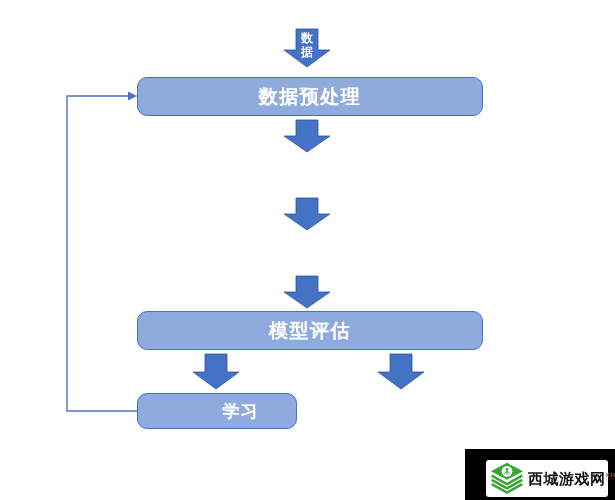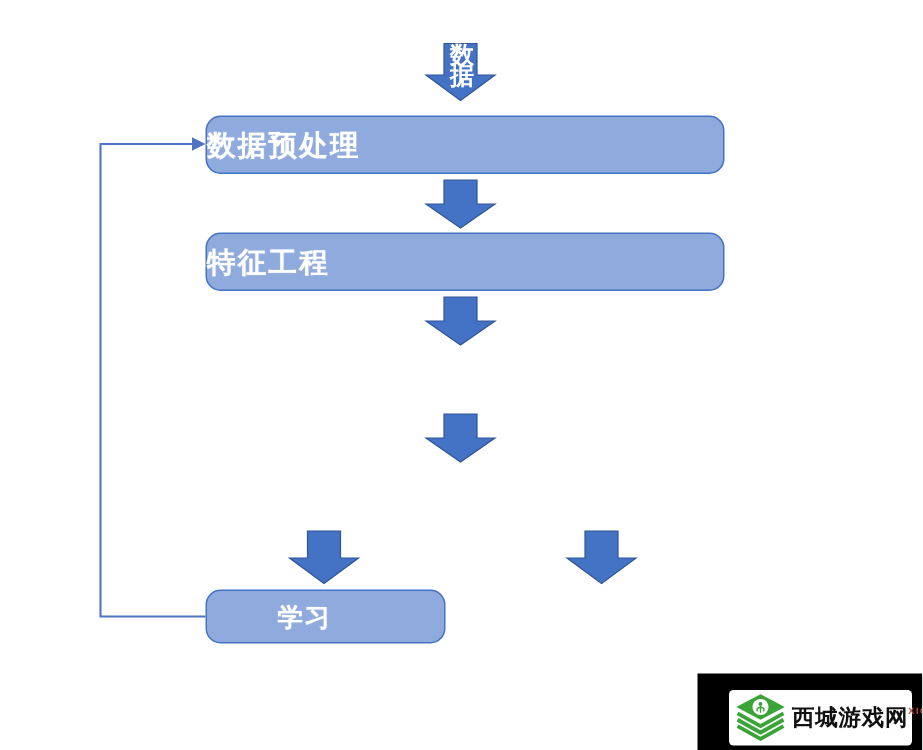--- a/index.html
+++ b/index.html
@@ -4,35 +4,35 @@
 <style>
   html,body{margin:0;padding:0;background:#ffffff;}
   .canvas{
     position:relative;width:615px;height:500px;background:#ffffff;
     font-family:"Liberation Sans","DejaVu Sans",sans-serif;overflow:hidden;
   }
   .flow-svg{position:absolute;left:0;top:0;z-index:1;}
   .node{
     position:absolute;z-index:2;box-sizing:border-box;
     background:#8faadc;border:1.6px solid #4472c4;border-radius:10px;
-    display:flex;align-items:center;justify-content:flex-start;
+    display:flex;align-items:center;justify-content:center;
     color:#ffffff;font-weight:bold;font-size:19px;letter-spacing:1.5px;
     text-shadow:0 0 1px rgba(255,255,255,.4);
   }
   .node.main{left:137px;width:346px;height:39px;}
   .n-preprocess{top:77px;}
   .n-feature{top:155px;}
   .n-training{top:233px;}
   .n-evaluation{top:311px;}
   .node.small{top:393px;height:36px;font-size:17px;letter-spacing:1px;padding-left:47px;}
   .n-learning{left:137px;width:160px;}
   .n-serving{left:320px;width:163px;}
   .input-arrow-label{
     position:absolute;left:300px;top:31px;width:14px;z-index:3;
-    color:#ffffff;font-size:16px;line-height:14px;font-weight:bold;
+    color:#ffffff;font-size:12px;line-height:14px;font-weight:bold;
     text-align:center;word-break:break-all;
   }
   
   .wm-black{position:absolute;left:465px;top:449px;width:150px;height:51px;background:#000000;z-index:4;}
   .wm-box{
     position:absolute;left:486px;top:460px;width:122px;height:37px;z-index:5;
     background:#ffffff;border-radius:3px;display:flex;align-items:center;
   }
   .wm-logo{flex:0 0 auto;margin-left:2px;}
   .wm-textcol{display:flex;flex-direction:row;justify-content:center;margin-left:2px;}
@@ -60,22 +60,22 @@
 
     <polyline points="137,411 67,411 67,96 129,96" fill="none" stroke="#4f74c2" stroke-width="1.4"></polyline>
     <polygon points="128,91.5 137,96 128,100.5" fill="#4f74c2"></polygon>
   </svg>
 
   <div class="input-arrow-label">数据</div>
 
   <div class="node main n-preprocess">
     <span>数据预处理</span>
   </div>
-  <div class="node main n-feature">
-    <span>特征工程</span>
+  <div class="node main n-evaluation">
+    <span>模型评估</span>
   </div>
   <div class="node small n-learning">
     <span>学习</span>
   </div>
 
   <div class="wm-black"></div>
   <div class="wm-box">
     <svg class="wm-logo" width="38" height="34" viewBox="0 0 44 40">
       <polygon points="22,1 41,11 22,21 3,11" fill="#3aa437"></polygon>
       <circle cx="22" cy="11" r="6.3" fill="#ffffff"></circle>

